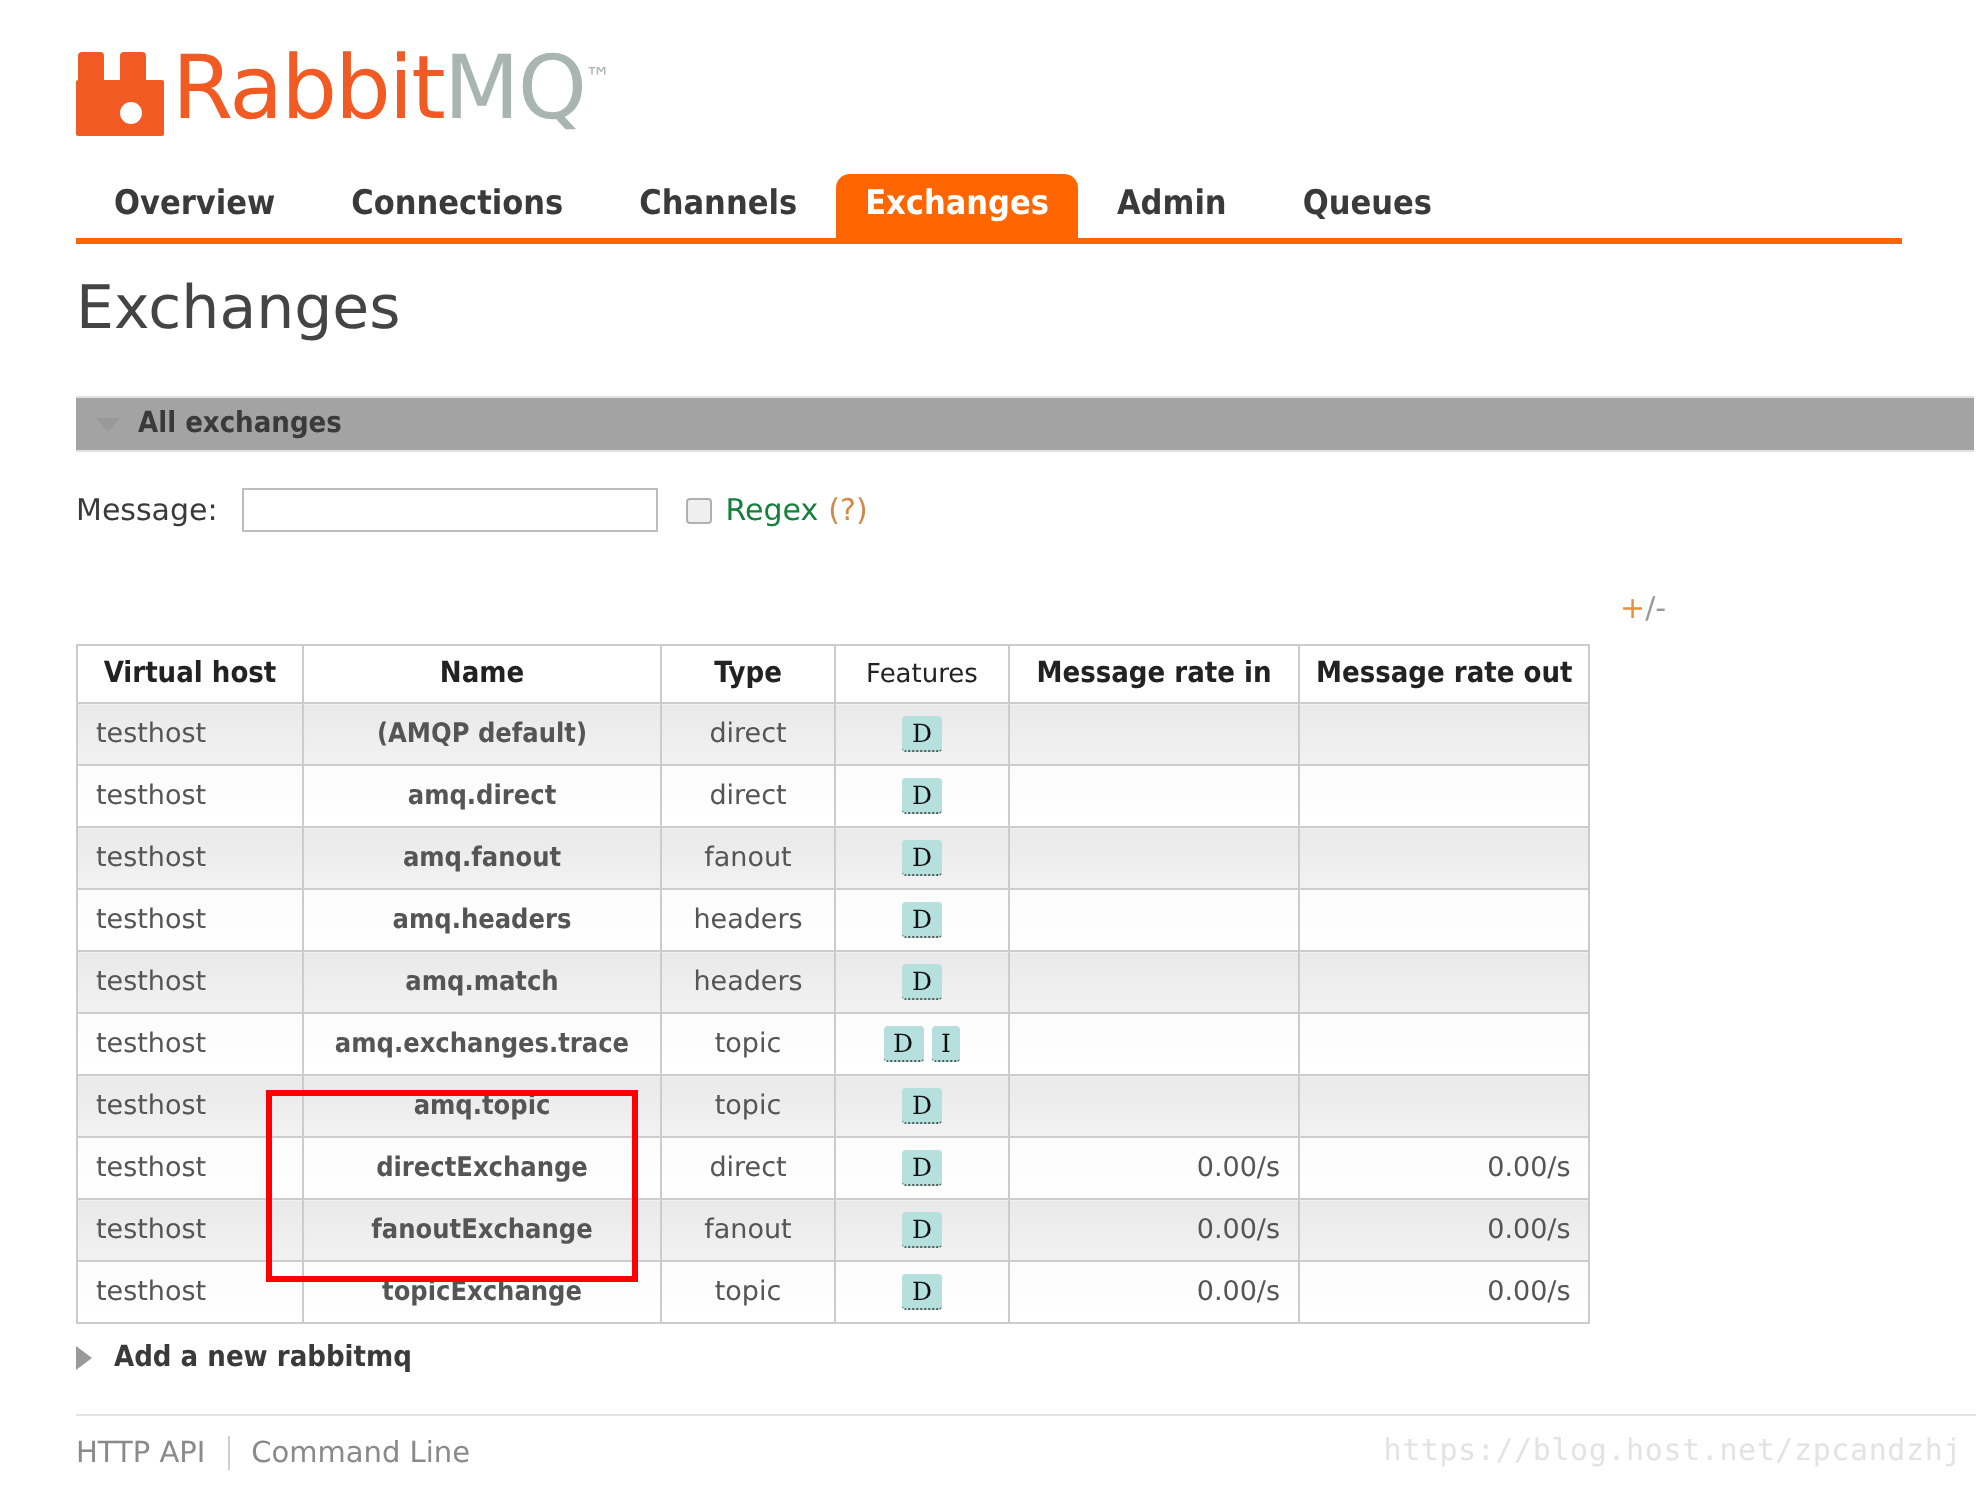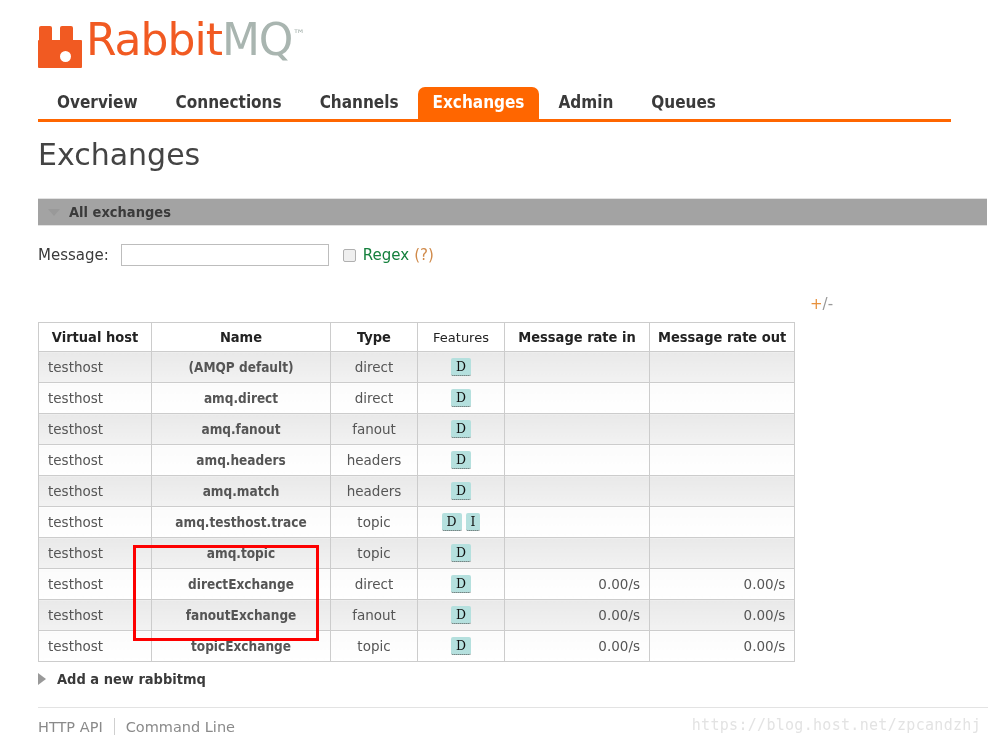--- a/index.html
+++ b/index.html
@@ -70,21 +70,21 @@
     width: 11px;
     height: 11px;
     background: #ffffff;
     border-radius: 50%;
   }
   .logo-text {
     font-family: "DejaVu Sans", "Liberation Sans", sans-serif;
     font-size: 44px;
     font-weight: 400;
     letter-spacing: -1px;
-    line-height: 65px;
+    line-height: 54px;
     white-space: nowrap;
     margin-top: 48px;
   }
   .logo-text .rabbit { color: #f15a22; }
   .logo-text .mq { color: #a9b5b0; }
   .logo-text .tm {
     color: #a9b5b0;
     font-size: 13px;
     vertical-align: 16px;
     letter-spacing: 0;
@@ -472,21 +472,21 @@
         <tr class="odd">
           <td class="vhost">testhost</td>
           <td class="name">amq.match</td>
           <td class="type">headers</td>
           <td class="feat"><span class="badge">D</span></td>
           <td class="rate"></td>
           <td class="rate"></td>
         </tr>
         <tr class="even">
           <td class="vhost">testhost</td>
-          <td class="name">amq.testhost.trace</td>
+          <td class="name">amq.exchanges.trace</td>
           <td class="type">topic</td>
           <td class="feat"><span class="badge">D</span><span class="badge">I</span></td>
           <td class="rate"></td>
           <td class="rate"></td>
         </tr>
         <tr class="odd">
           <td class="vhost">testhost</td>
           <td class="name">amq.topic</td>
           <td class="type">topic</td>
           <td class="feat"><span class="badge">D</span></td>

